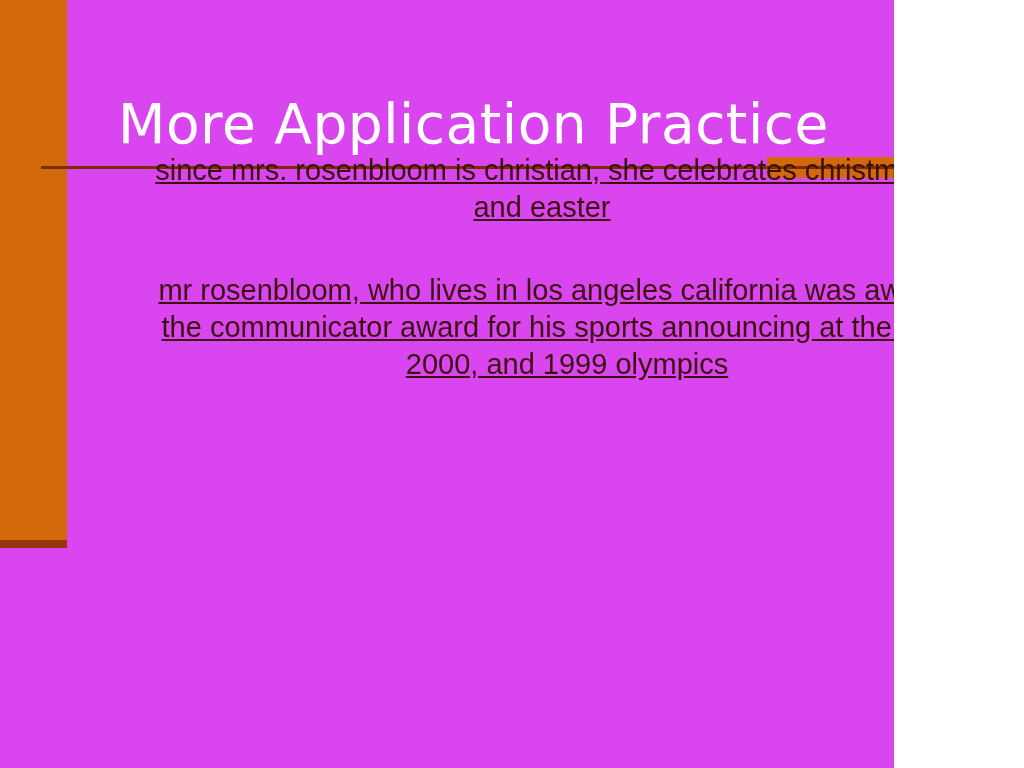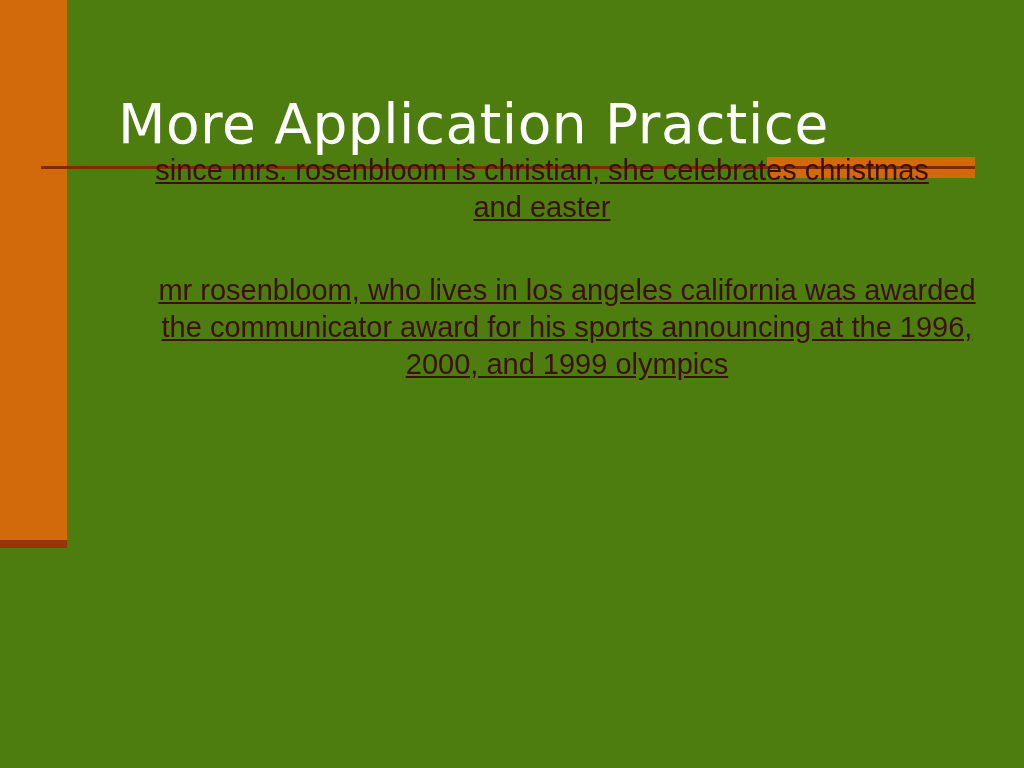--- a/index.html
+++ b/index.html
@@ -10,24 +10,25 @@
 
   body {
     width: 1024px;
     height: 768px;
     overflow: hidden;
     font-family: "Liberation Sans", sans-serif;
   }
 
   #slide {
     position: relative;
-    width: 1024px;
+    width: 872px;
     height: 768px;
-    background: #4d7c0f;
+    background: #d946ef;
     overflow: hidden;
+    padding-left: 22px;
   }
 
   
   #sidebar-bar {
     position: absolute;
     left: 0;
     top: 0;
     width: 67px;
     height: 540px;
     background: #D2690A;

